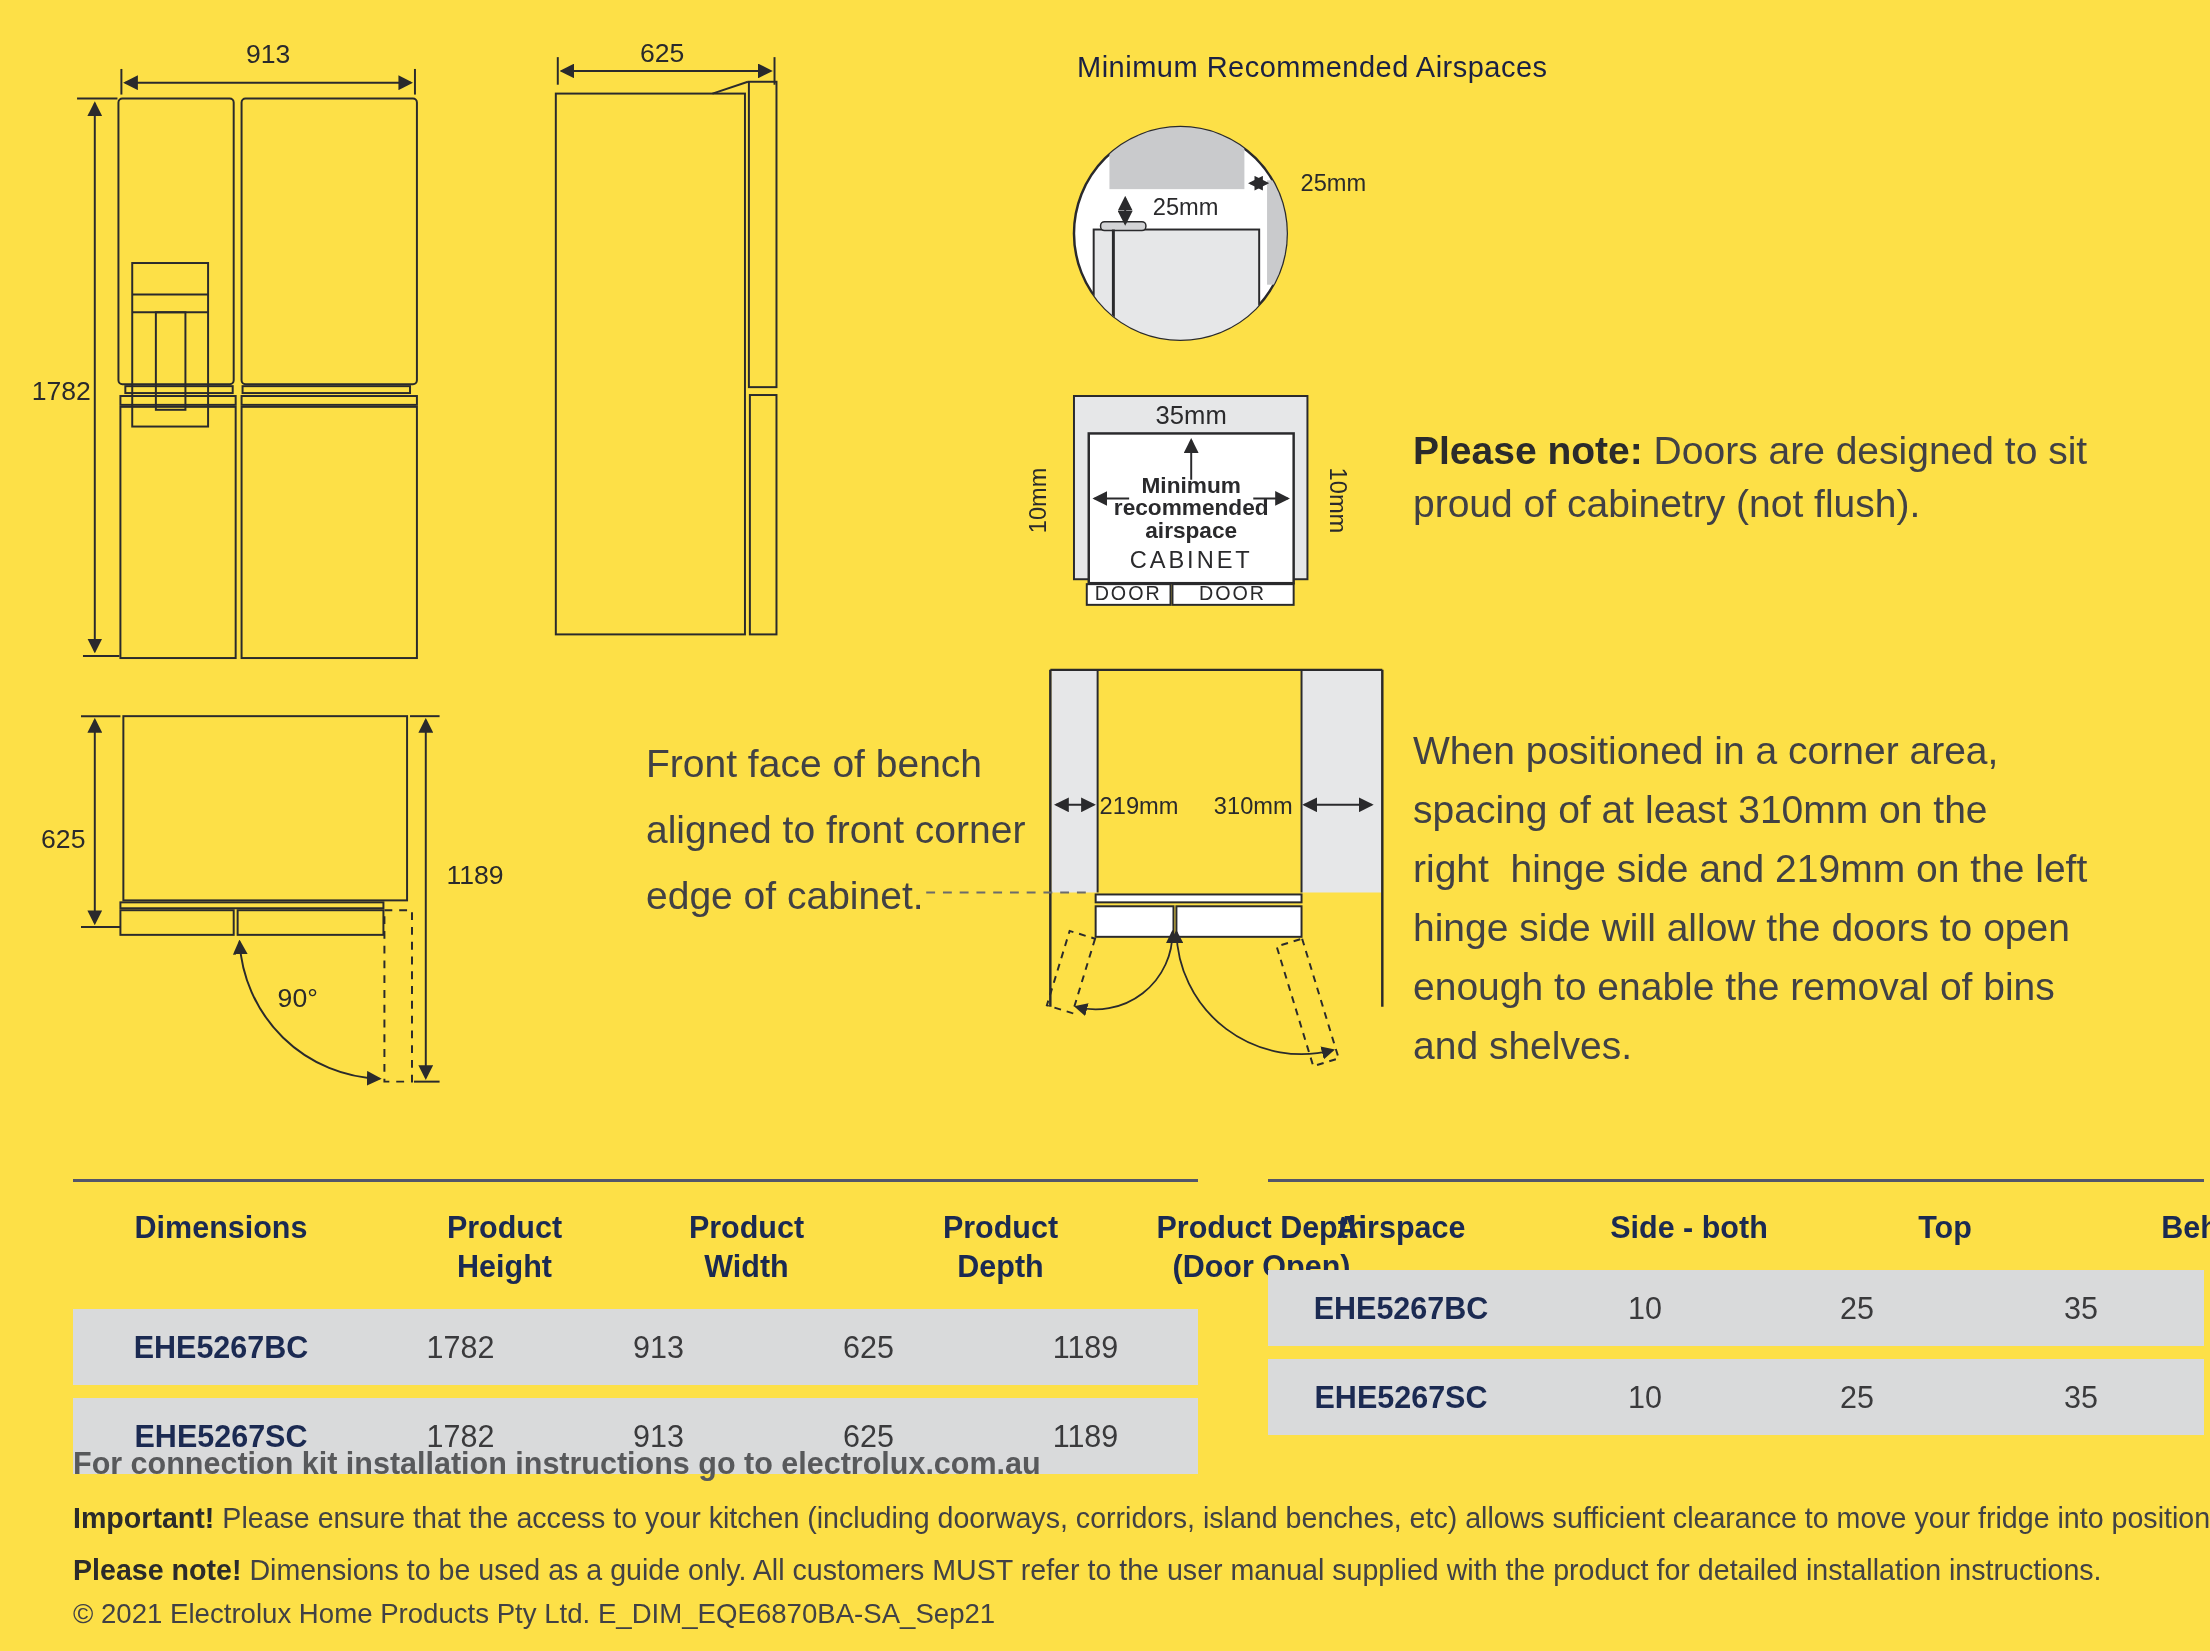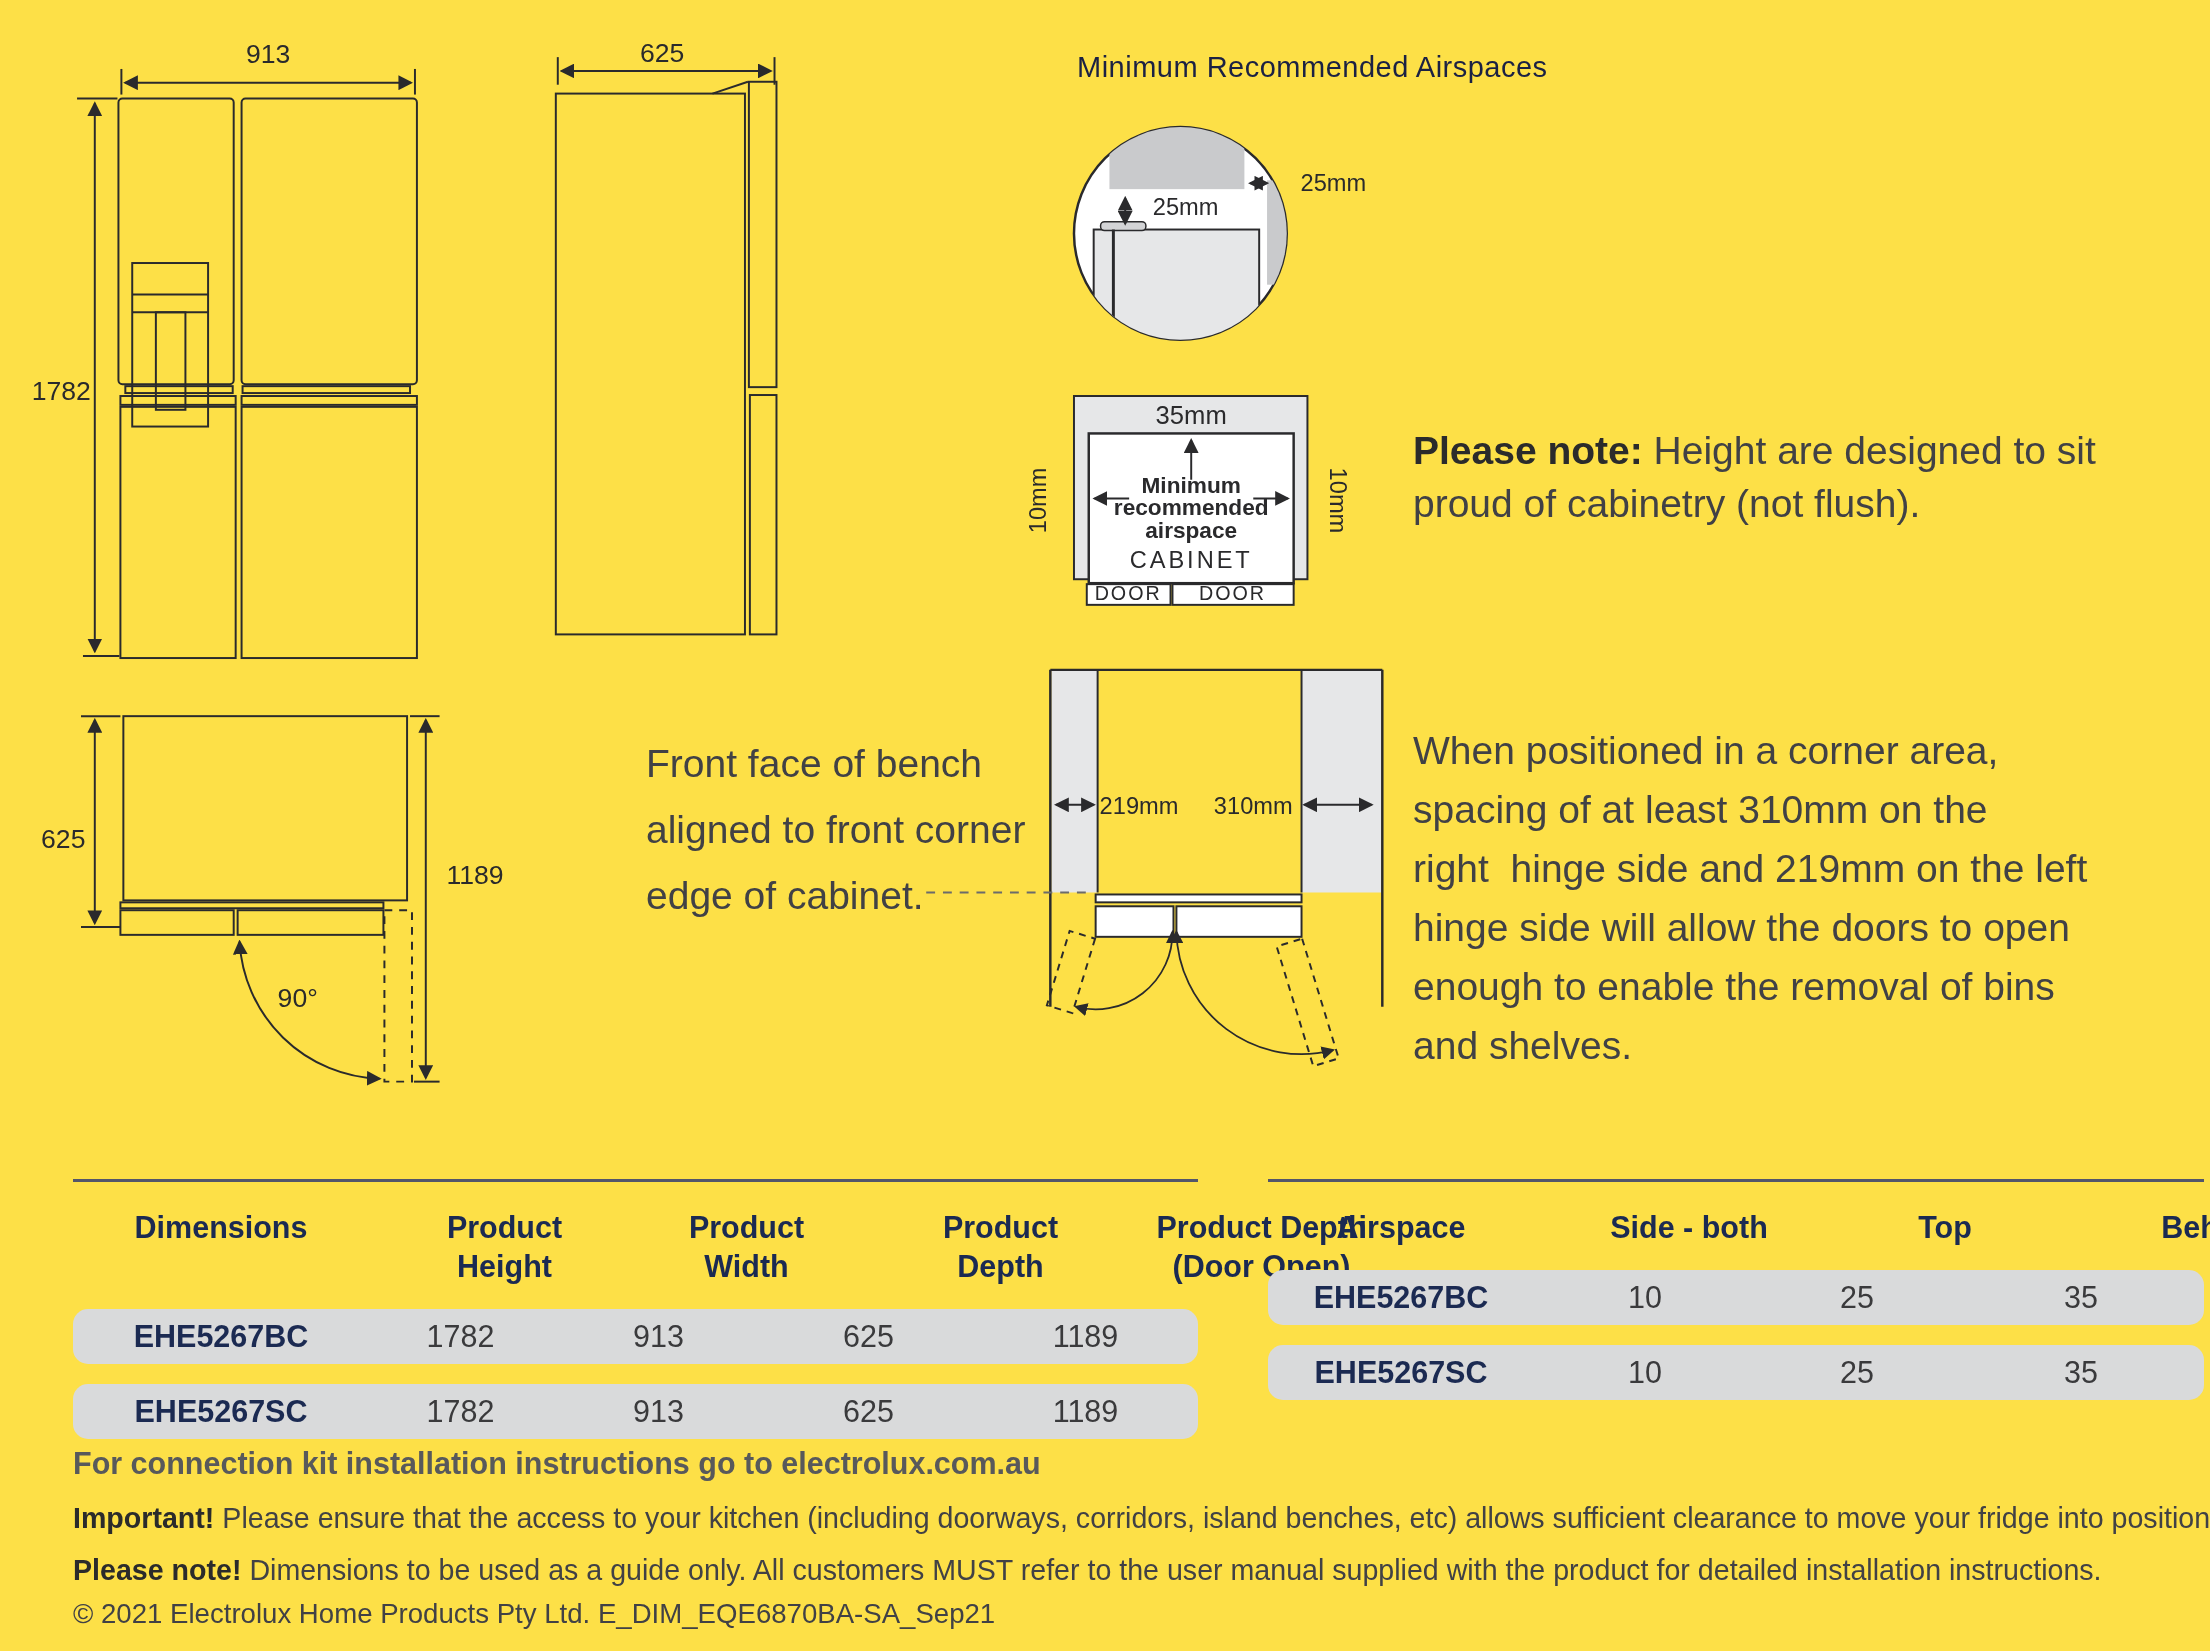--- a/index.html
+++ b/index.html
@@ -29,21 +29,21 @@
   .dtable{position:absolute;top:1179px;border-top:3.9px solid #53566a;}
   #dims-table{left:73px;width:1125px;}
   #air-table{left:1268px;width:936px;}
   .thead{display:grid;align-items:start;padding:25.6px 0 23.6px 0;gap:44px;}
   #dims-table .thead{grid-template-columns:296px 183px 213px 207px 227px;}
   #air-table  .thead{grid-template-columns:266px 222px 202px 246px;}
   .th{
     text-align:center;color:#1b2a52;font-weight:bold;font-size:30.5px;line-height:39px;
   }
   .trow{
-    display:grid;align-items:center;height:55px;background:#d9dadb;margin-bottom:20px;border-radius:15px;
+    display:grid;align-items:center;height:76px;background:#d9dadb;margin-bottom:13px;
   }
   #dims-table .trow{grid-template-columns:296px 183px 213px 207px 227px;}
   #air-table  .trow{grid-template-columns:266px 222px 202px 246px;}
   .model{color:#1b2a52;font-weight:bold;font-size:30.5px;text-align:center;}
   .val{color:#3a3a3c;font-size:30.5px;text-align:center;}
   
   .foot-line{position:absolute;left:73px;font-size:28.6px;line-height:39px;color:#414145;white-space:nowrap;}
   .connection{top:1444px;font-size:30.5px;font-weight:bold;color:#58595b;}
   .important{top:1499px;}
   .please{top:1551px;}
@@ -182,21 +182,21 @@
     </g>
     <text class="mm-label" text-anchor="middle" x="1156" y="826">219mm</text>
     <text class="mm-label" text-anchor="middle" x="1272" y="826">310mm</text>
 
     <line x1="940" y1="906" x2="1106" y2="906" stroke="#6b6b6b" stroke-width="2" stroke-dasharray="9 8"></line>
   </svg>
 
   <div class="page-title">Minimum Recommended Airspaces</div>
 
   <div class="para doors-note">
-    <div class="pline"><span class="bold-black">Please note:</span><span> Height are designed to sit</span></div>
+    <div class="pline"><span class="bold-black">Please note:</span><span> Doors are designed to sit</span></div>
     <div class="pline">proud of cabinetry (not flush).</div>
   </div>
 
   <div class="para bench-note">
     <div class="pline">Front face of bench</div>
     <div class="pline">aligned to front corner</div>
     <div class="pline">edge of cabinet.</div>
   </div>
 
   <div class="para corner-note">

